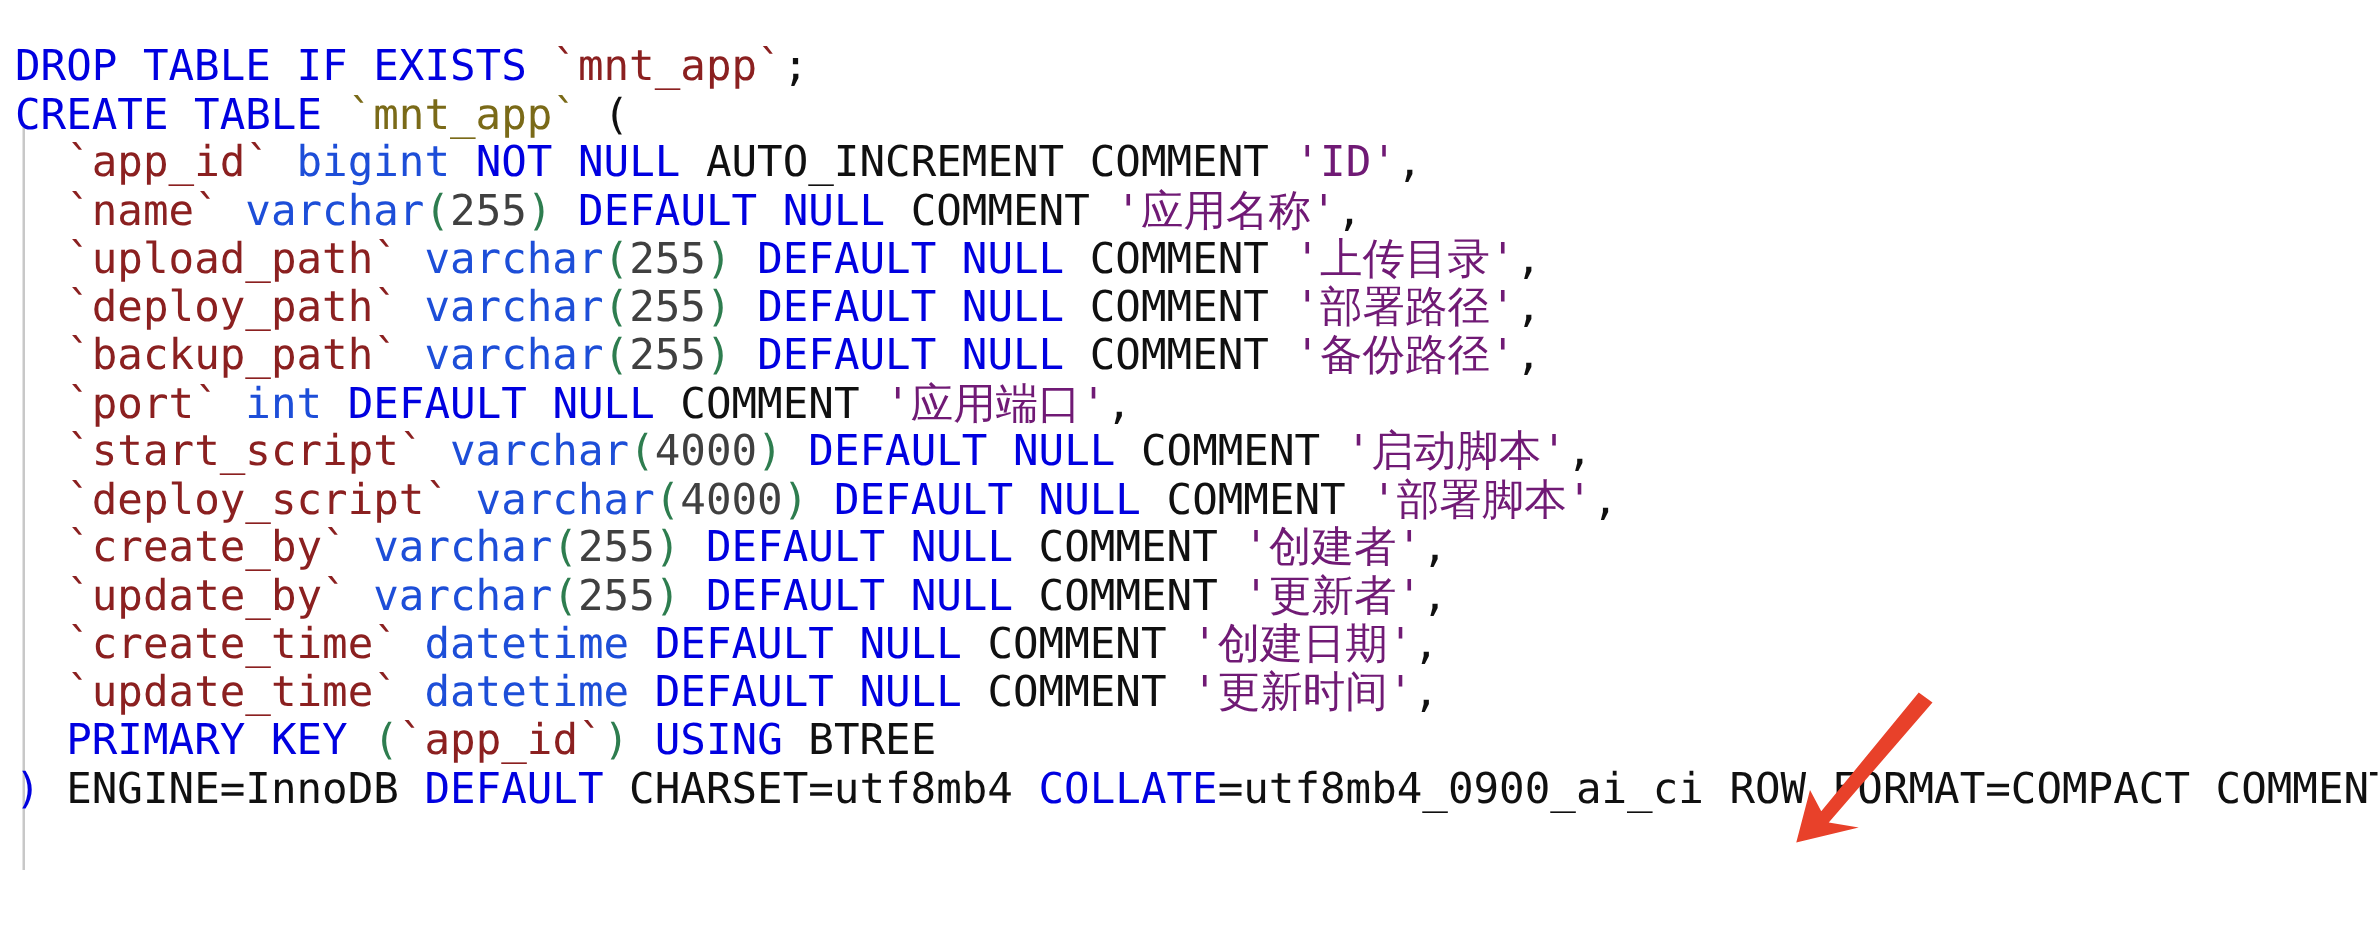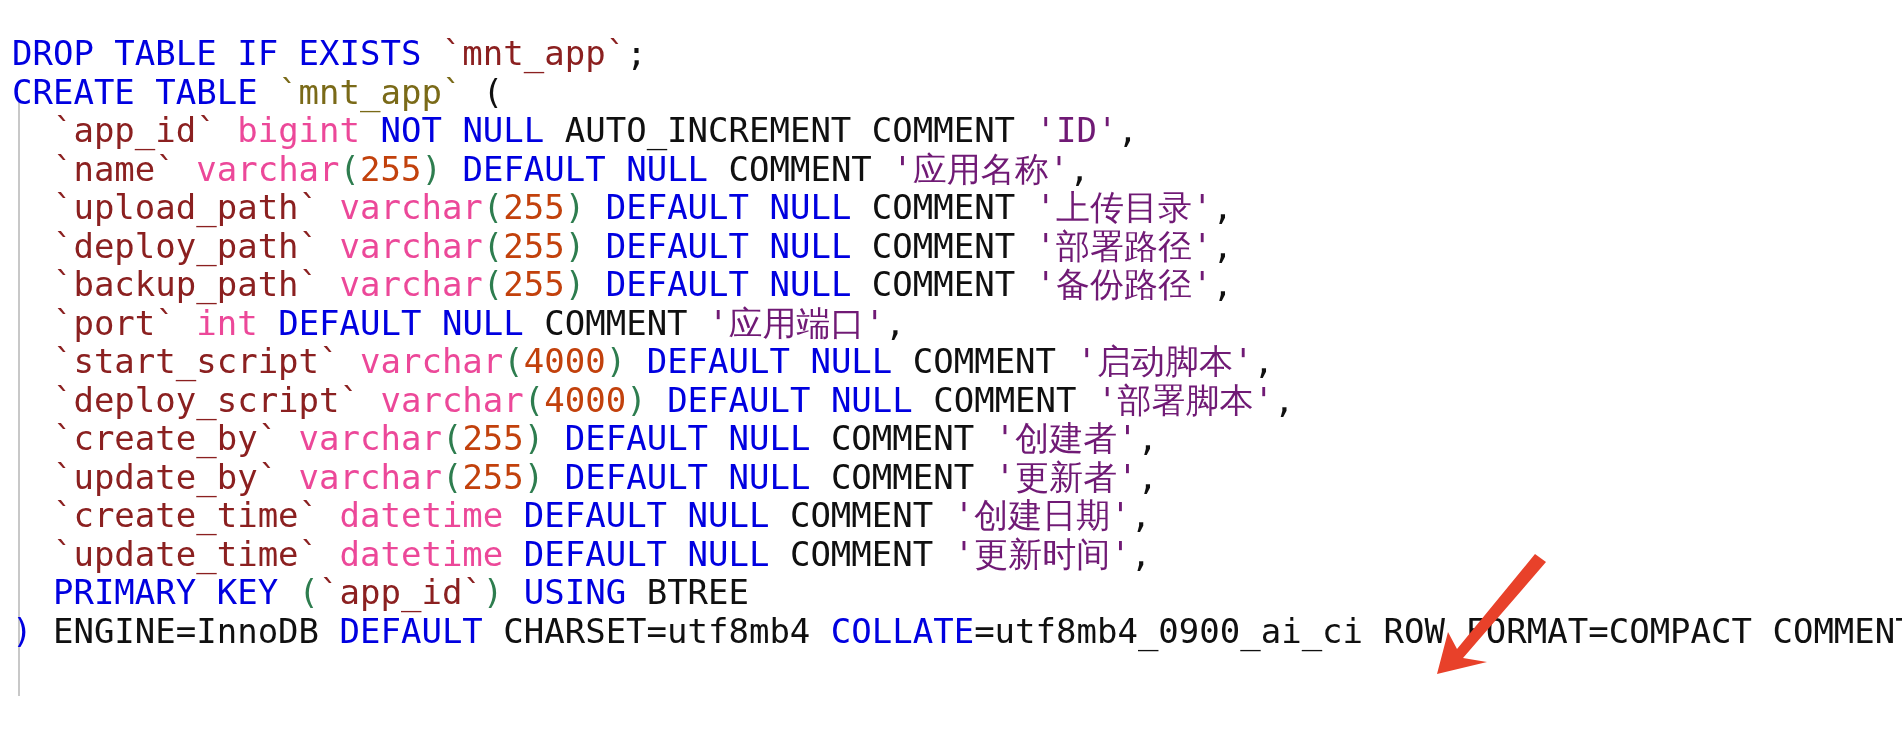--- a/index.html
+++ b/index.html
@@ -46,24 +46,24 @@
 
   .line {
     white-space: pre;
     height: 38.5px;
     font-size: 34px;
     line-height: 38.5px;
   }
 
   
   .kw      { color: #0000e0; }           
-  .type    { color: #ec4899; }           
+  .type    { color: #1d4ed8; }           
   .ident   { color: #8b2020; }           
   .tblname { color: #7a6a18; }           
-  .num     { color: #c2410c; }           
+  .num     { color: #404040; }           
   .paren   { color: #2e7d4f; }           
   .bparen  { color: #0000e0; }           
   .plain   { color: #101010; }           
   .str     { color: #701a75; }           
 
   
   #annotation-arrow {
     position: absolute;
     left: 1425px;
     top: 540px;

